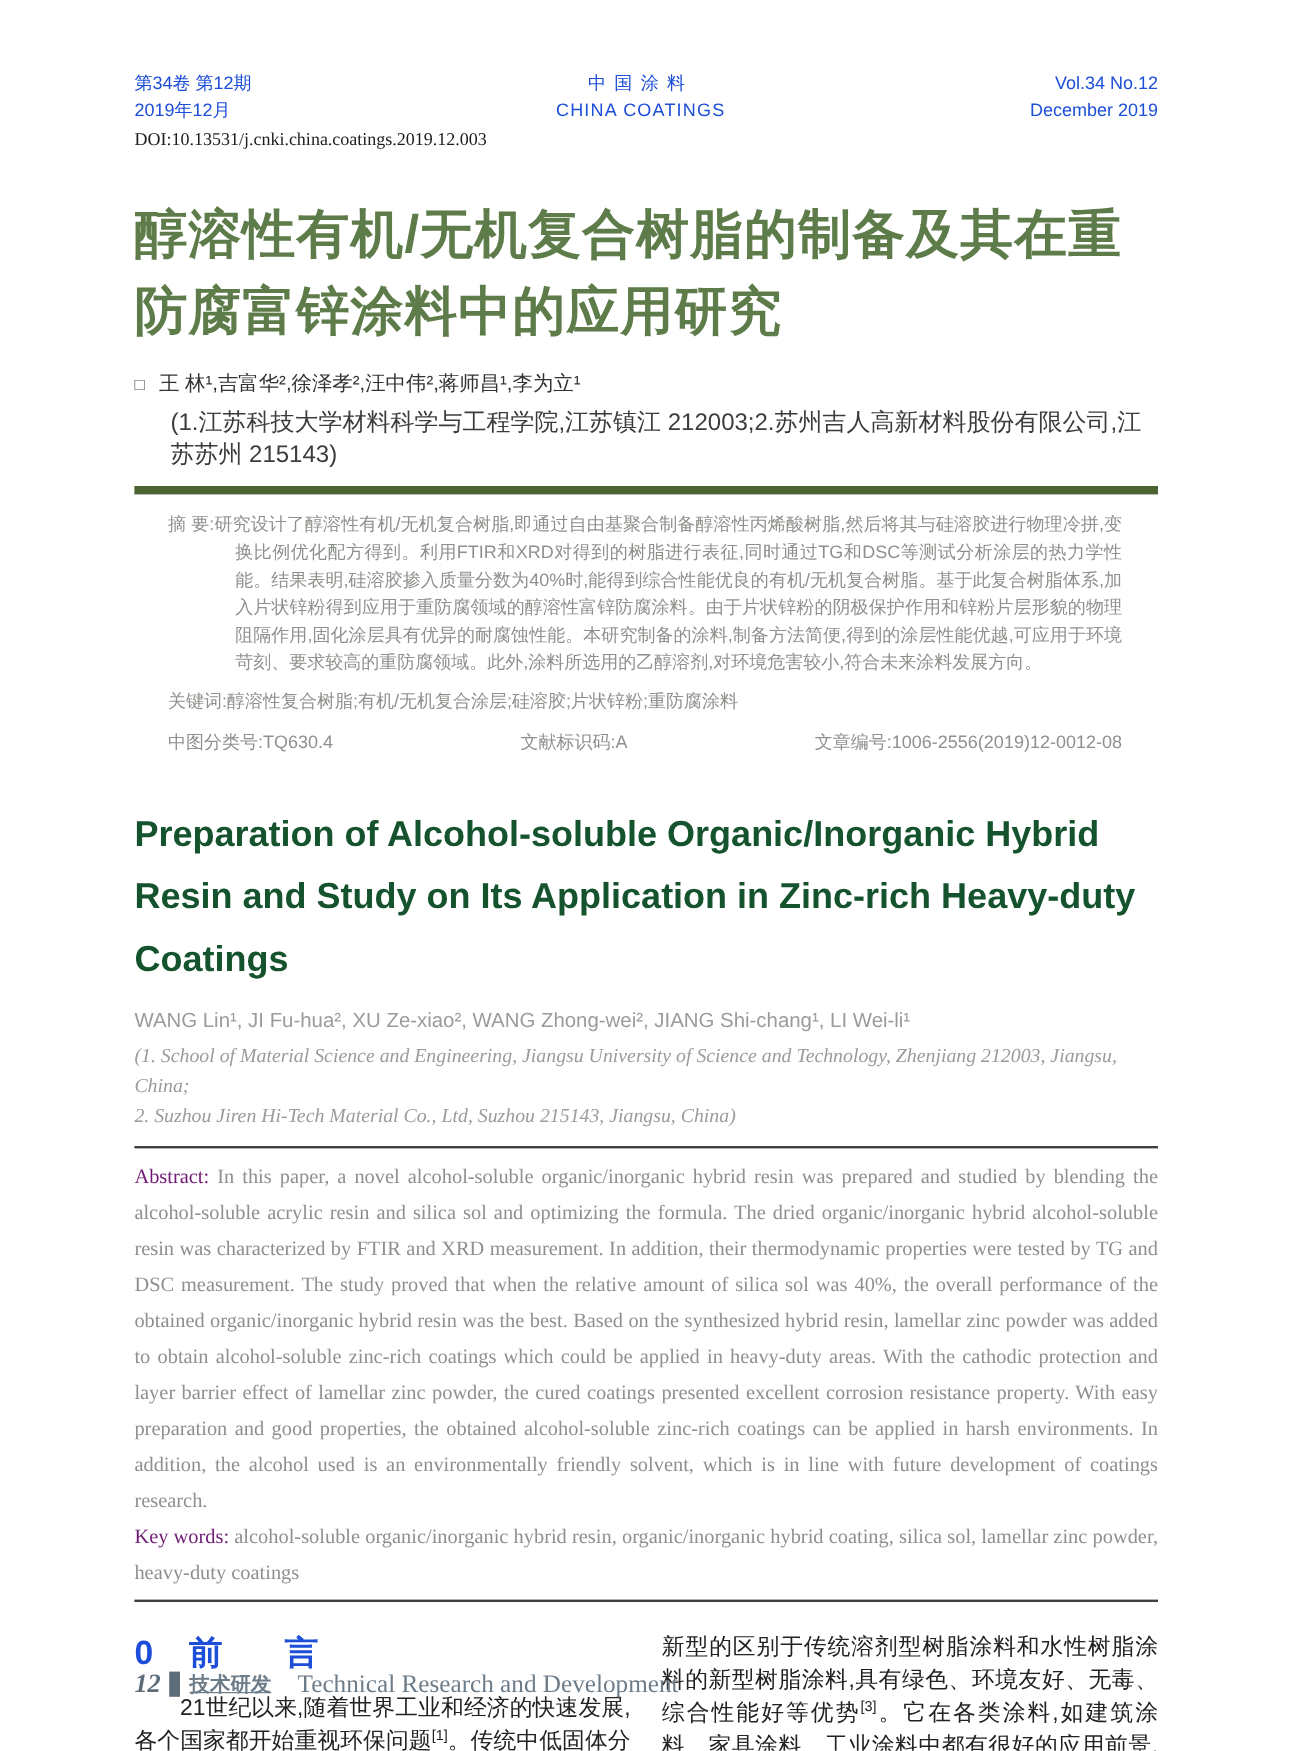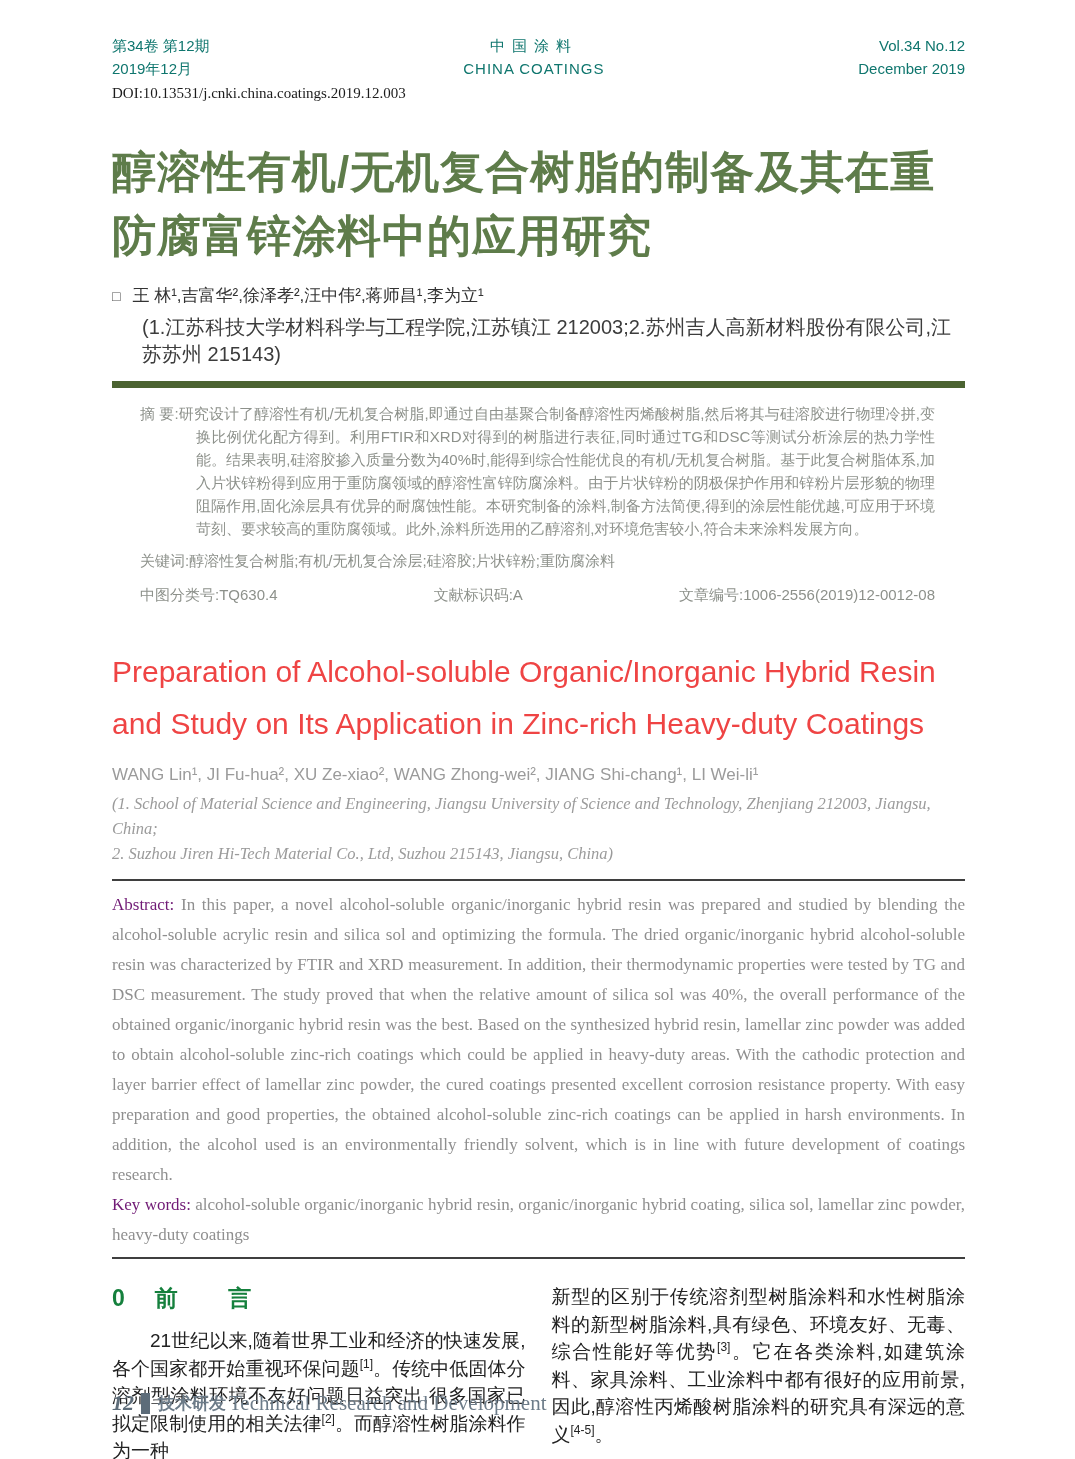--- a/index.html
+++ b/index.html
@@ -7,23 +7,23 @@
   body {
     width: 1075px; height: 1459px;
     font-family: "Liberation Sans", sans-serif;
     position: relative;
     overflow: hidden;
   }
   .content { position: absolute; left: 112px; top: 0; width: 853px; }
 
   
   .jheader {
-    margin-top: 34px;
+    margin-top: 58px;
     display: flex; justify-content: space-between; align-items: center;
-    color: #0f766e; font-size: 15px; line-height: 23px;
+    color: #1d4ed8; font-size: 15px; line-height: 23px;
   }
   .jheader .cell { white-space: nowrap; }
   .jheader .center { text-align: center; }
   .jheader .right { text-align: right; }
   .jname-cn { letter-spacing: 7px; }
   .jname-en { letter-spacing: 1px; }
   .doi {
     margin-top: 5px;
     font-family: Liberation Serif, serif;
     font-size: 15px; color: #1c1c1c;
@@ -49,21 +49,21 @@
     color: #8d918b; font-size: 15px; line-height: 23px;
     text-align: justify;
   }
   .hang { padding-left: 56px; text-indent: -56px; }
   .kw-cn { margin-top: 9px; }
   .clc-row { margin-top: 11px; display: flex; justify-content: space-between; }
 
   
   .title-en {
     margin-top: 40px;
-    font-size: 30px; font-weight: normal; color: #ef4444;
+    font-size: 30px; font-weight: bold; color: #14532d;
     line-height: 52px;
   }
   .authors-en { margin-top: 15px; font-size: 17px; color: #9b9b9b; }
   .affil-en {
     margin-top: 6px;
     font-family: "Liberation Serif", serif; font-style: italic;
     font-size: 16.5px; color: #9b9b9b; line-height: 25px;
   }
 
   .rule { border: none; border-top: 2px solid #3f3f3f; margin-top: 13px; }
@@ -76,40 +76,40 @@
     text-align: justify;
   }
   .abs-en .lbl { font-weight: normal; color: #701a75; }
   .kw-en { margin-top: 0; }
 
   .rule2 { border: none; border-top: 2px solid #3f3f3f; margin-top: 7px; }
 
   
   .intro { margin-top: 24px; display: flex; gap: 26px; }
   .col { flex: 1; }
-  .sec-heading { color: #15803d; font-size: 23px; font-weight: bold; }
+  .sec-heading { color: #1d4ed8; font-size: 28px; font-weight: bold; }
   .sec-heading .num { letter-spacing: 0; }
   .sec-heading .txt { margin-left: 30px; letter-spacing: 22px; }
   .body-para {
     font-size: 19px; color: #222; line-height: 27.5px; text-align: justify;
   }
   .left-para { margin-top: 13px; text-indent: 2em; }
   sup { font-size: 12px; line-height: 0; }
 
   
   .pfooter {
     position: absolute; left: 112px; top: 1390px;
     display: flex; align-items: center; color: #6d7c89;
   }
   .pfooter .pnum {
     font-family: "Liberation Serif", serif;
     font-style: italic; font-weight: bold; font-size: 22px; color: #5d6c79;
   }
   .pfooter .vbar { width: 9px; height: 21px; background: #5d6c79; margin: 0 8px 0 7px; }
-  .pfooter .cn { font-weight: bold; font-size: 17px; margin-right: 3px; }
+  .pfooter .cn { font-weight: bold; font-size: 17px; margin-right: 22px; text-decoration: underline; }
   .pfooter .en { font-family: "Liberation Serif", serif; font-size: 21px; }
 </style>
 </head>
 <body>
 
 <div class="content">
 
   <div class="jheader">
     <div class="cell">
       <div>第34卷 第12期</div>

